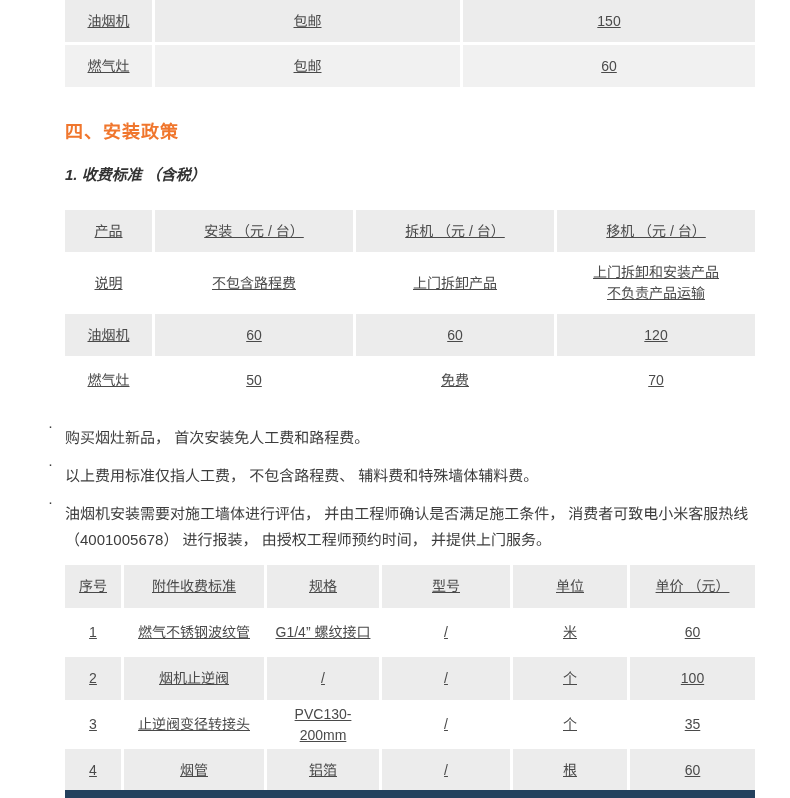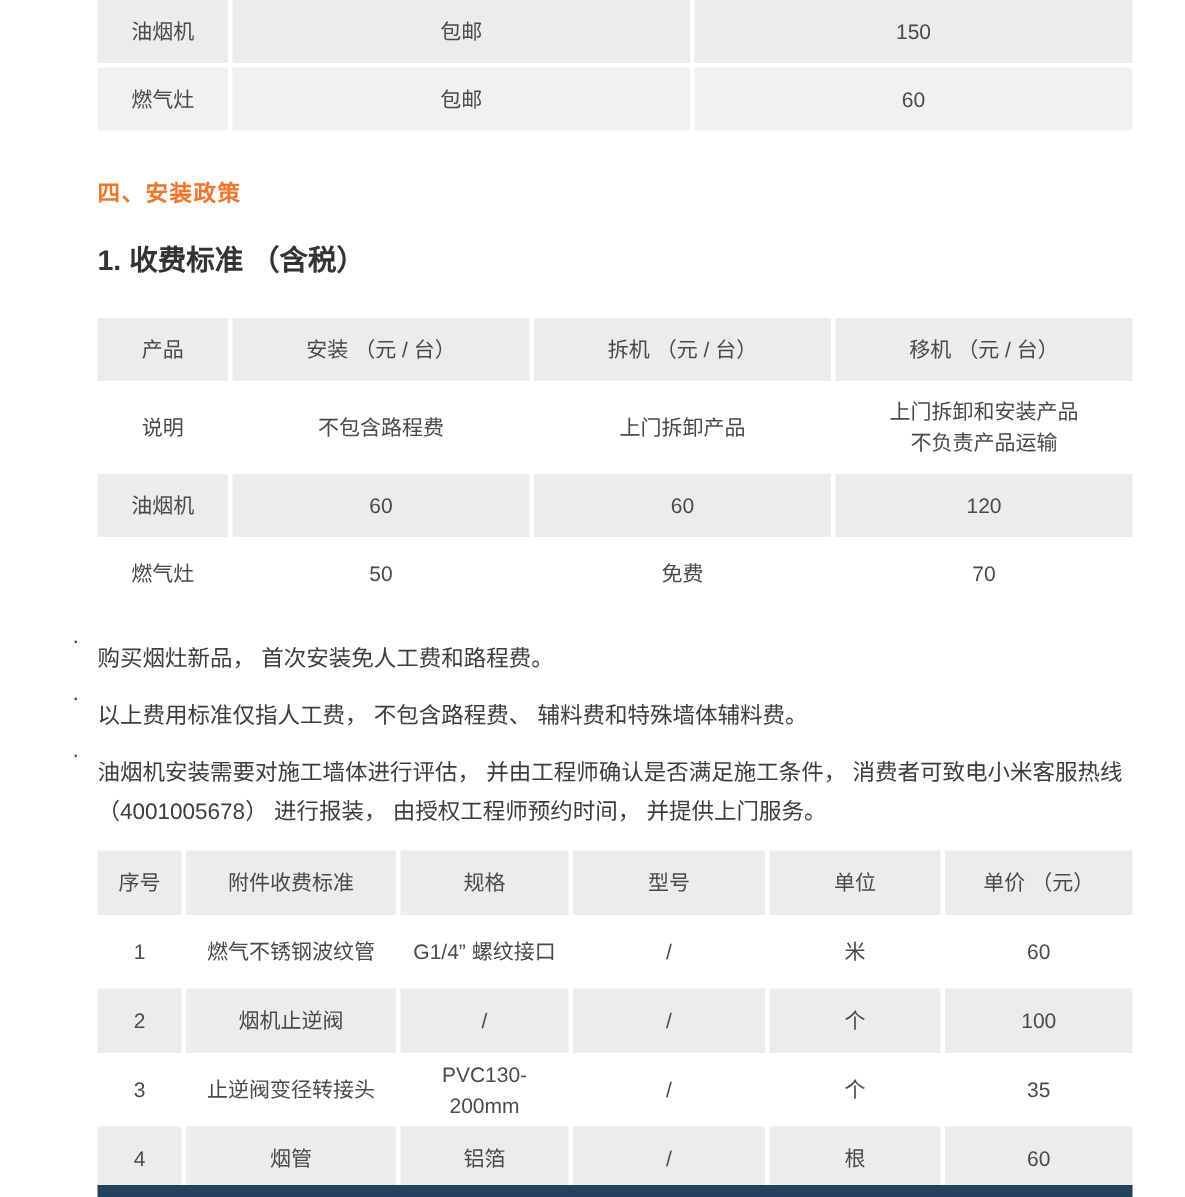--- a/index.html
+++ b/index.html
@@ -12,33 +12,33 @@
     overflow:hidden;
   }
   .content { position:absolute; left:65px; top:0; width:690px; }
 
   
   .tbl { display:grid; gap:3px; background:#ffffff; }
   .trow { display:contents; }
   .cell {
     display:flex; align-items:center; justify-content:center;
     text-align:center; font-size:14px; color:#4a4a4a;
-    line-height:1.5; padding:20px 6px;
+    line-height:1.5; padding:20px 6px;text-decoration:underline;
   }
   .bg-g  { background:#ececec; }
   .bg-g2 { background:#f1f1f1; }
   .bg-w  { background:#ffffff; }
   .pre   { white-space:pre-line; }
 
   .tbl-top { grid-template-columns:87px 305px 292px; grid-auto-rows:42px; }
   .tbl-fee { grid-template-columns:87px 198px 198px 198px; grid-template-rows:42px 56px 42px 42px; margin-top:26px; }
   .tbl-acc { grid-template-columns:56px 140px 112px 128px 114px 125px; grid-auto-rows:43px; margin-top:12px; }
 
-  .sec-title { margin-top:30px; font-size:15px; font-weight:bold; color:#f0762d; letter-spacing:1px; }
-  .sub { margin-top:20px; font-size:19px; font-weight:600; color:#333333; }
+  .sec-title { margin-top:30px; font-size:18px; font-weight:bold; color:#f0762d; letter-spacing:1px; }
+  .sub { margin-top:20px; font-size:15px; font-weight:600; color:#333333;font-style:italic; }
   .sub2 { margin-top:10px; margin-left:4px; }
 
   .notes { margin-top:12px; margin-left:-17px; }
   .note { display:flex; font-size:15px; line-height:26px; color:#3d3d3d; }
   .note .dot { width:17px; flex:0 0 17px; color:#3d3d3d; }
   .note .txt { flex:1;margin-top:12px; }
 
   .footer-bar {
     position:absolute; left:65px; bottom:0; width:690px; height:8px;
     background:#24415e;

